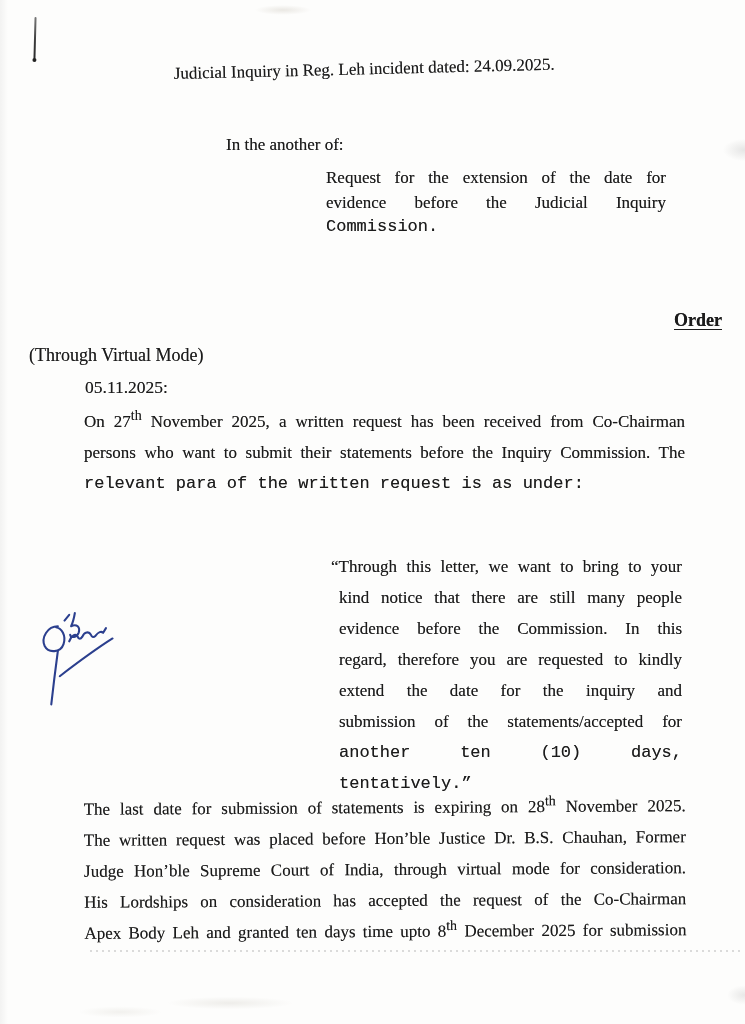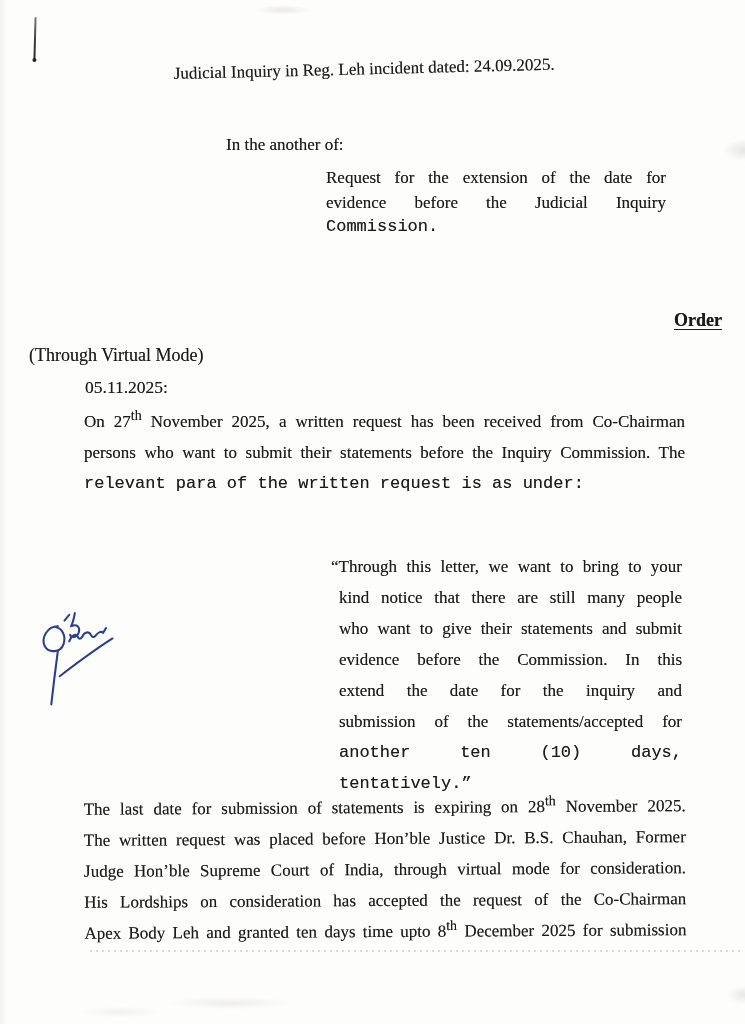--- a/index.html
+++ b/index.html
@@ -90,22 +90,22 @@
     <path d="M27,57 C25,72 22,96 20,114"></path>
     <path d="M34,25 L39,19"></path>
     <path d="M45,17 C44,23 43,27 41,31 C47,28 51,32 49,38 C47,43 41,44 40,40"></path>
     <path d="M39,47 C41,41 46,38 48,42 C49,45 51,45 53,42 C55,37 60,36 62,40 C63,43 65,43 67,41 C70,37 73,36 75,38 L78,33"></path>
     <path d="M29,84 C46,71 66,56 85,44"></path>
   </svg>
 
   <div id="quote-block" class="block short-last lh31 quote">
       <div class="tline">“Through this letter, we want to bring to your</div>
       <div class="tline">kind notice that there are still many people</div>
-      <div class="tline">who want to give their statements and submit</div>
       <div class="tline">evidence before the Commission. In this</div>
+      <div class="tline">regard, therefore you are requested to kindly</div>
       <div class="tline">extend the date for the inquiry and</div>
       <div class="tline">submission of the statements/accepted for</div>
       <div class="tline">another ten (10) days, tentatively.”</div>
     </div>
 
   <div id="para-2" class="block lh31">
       <div class="tline">The last date for submission of statements is expiring on 28<sup>th</sup> November 2025.</div>
       <div class="tline">The written request was placed before Hon’ble Justice Dr. B.S. Chauhan, Former</div>
       <div class="tline">Judge Hon’ble Supreme Court of India, through virtual mode for consideration.</div>
       <div class="tline">His Lordships on consideration has accepted the request of the Co-Chairman</div>

